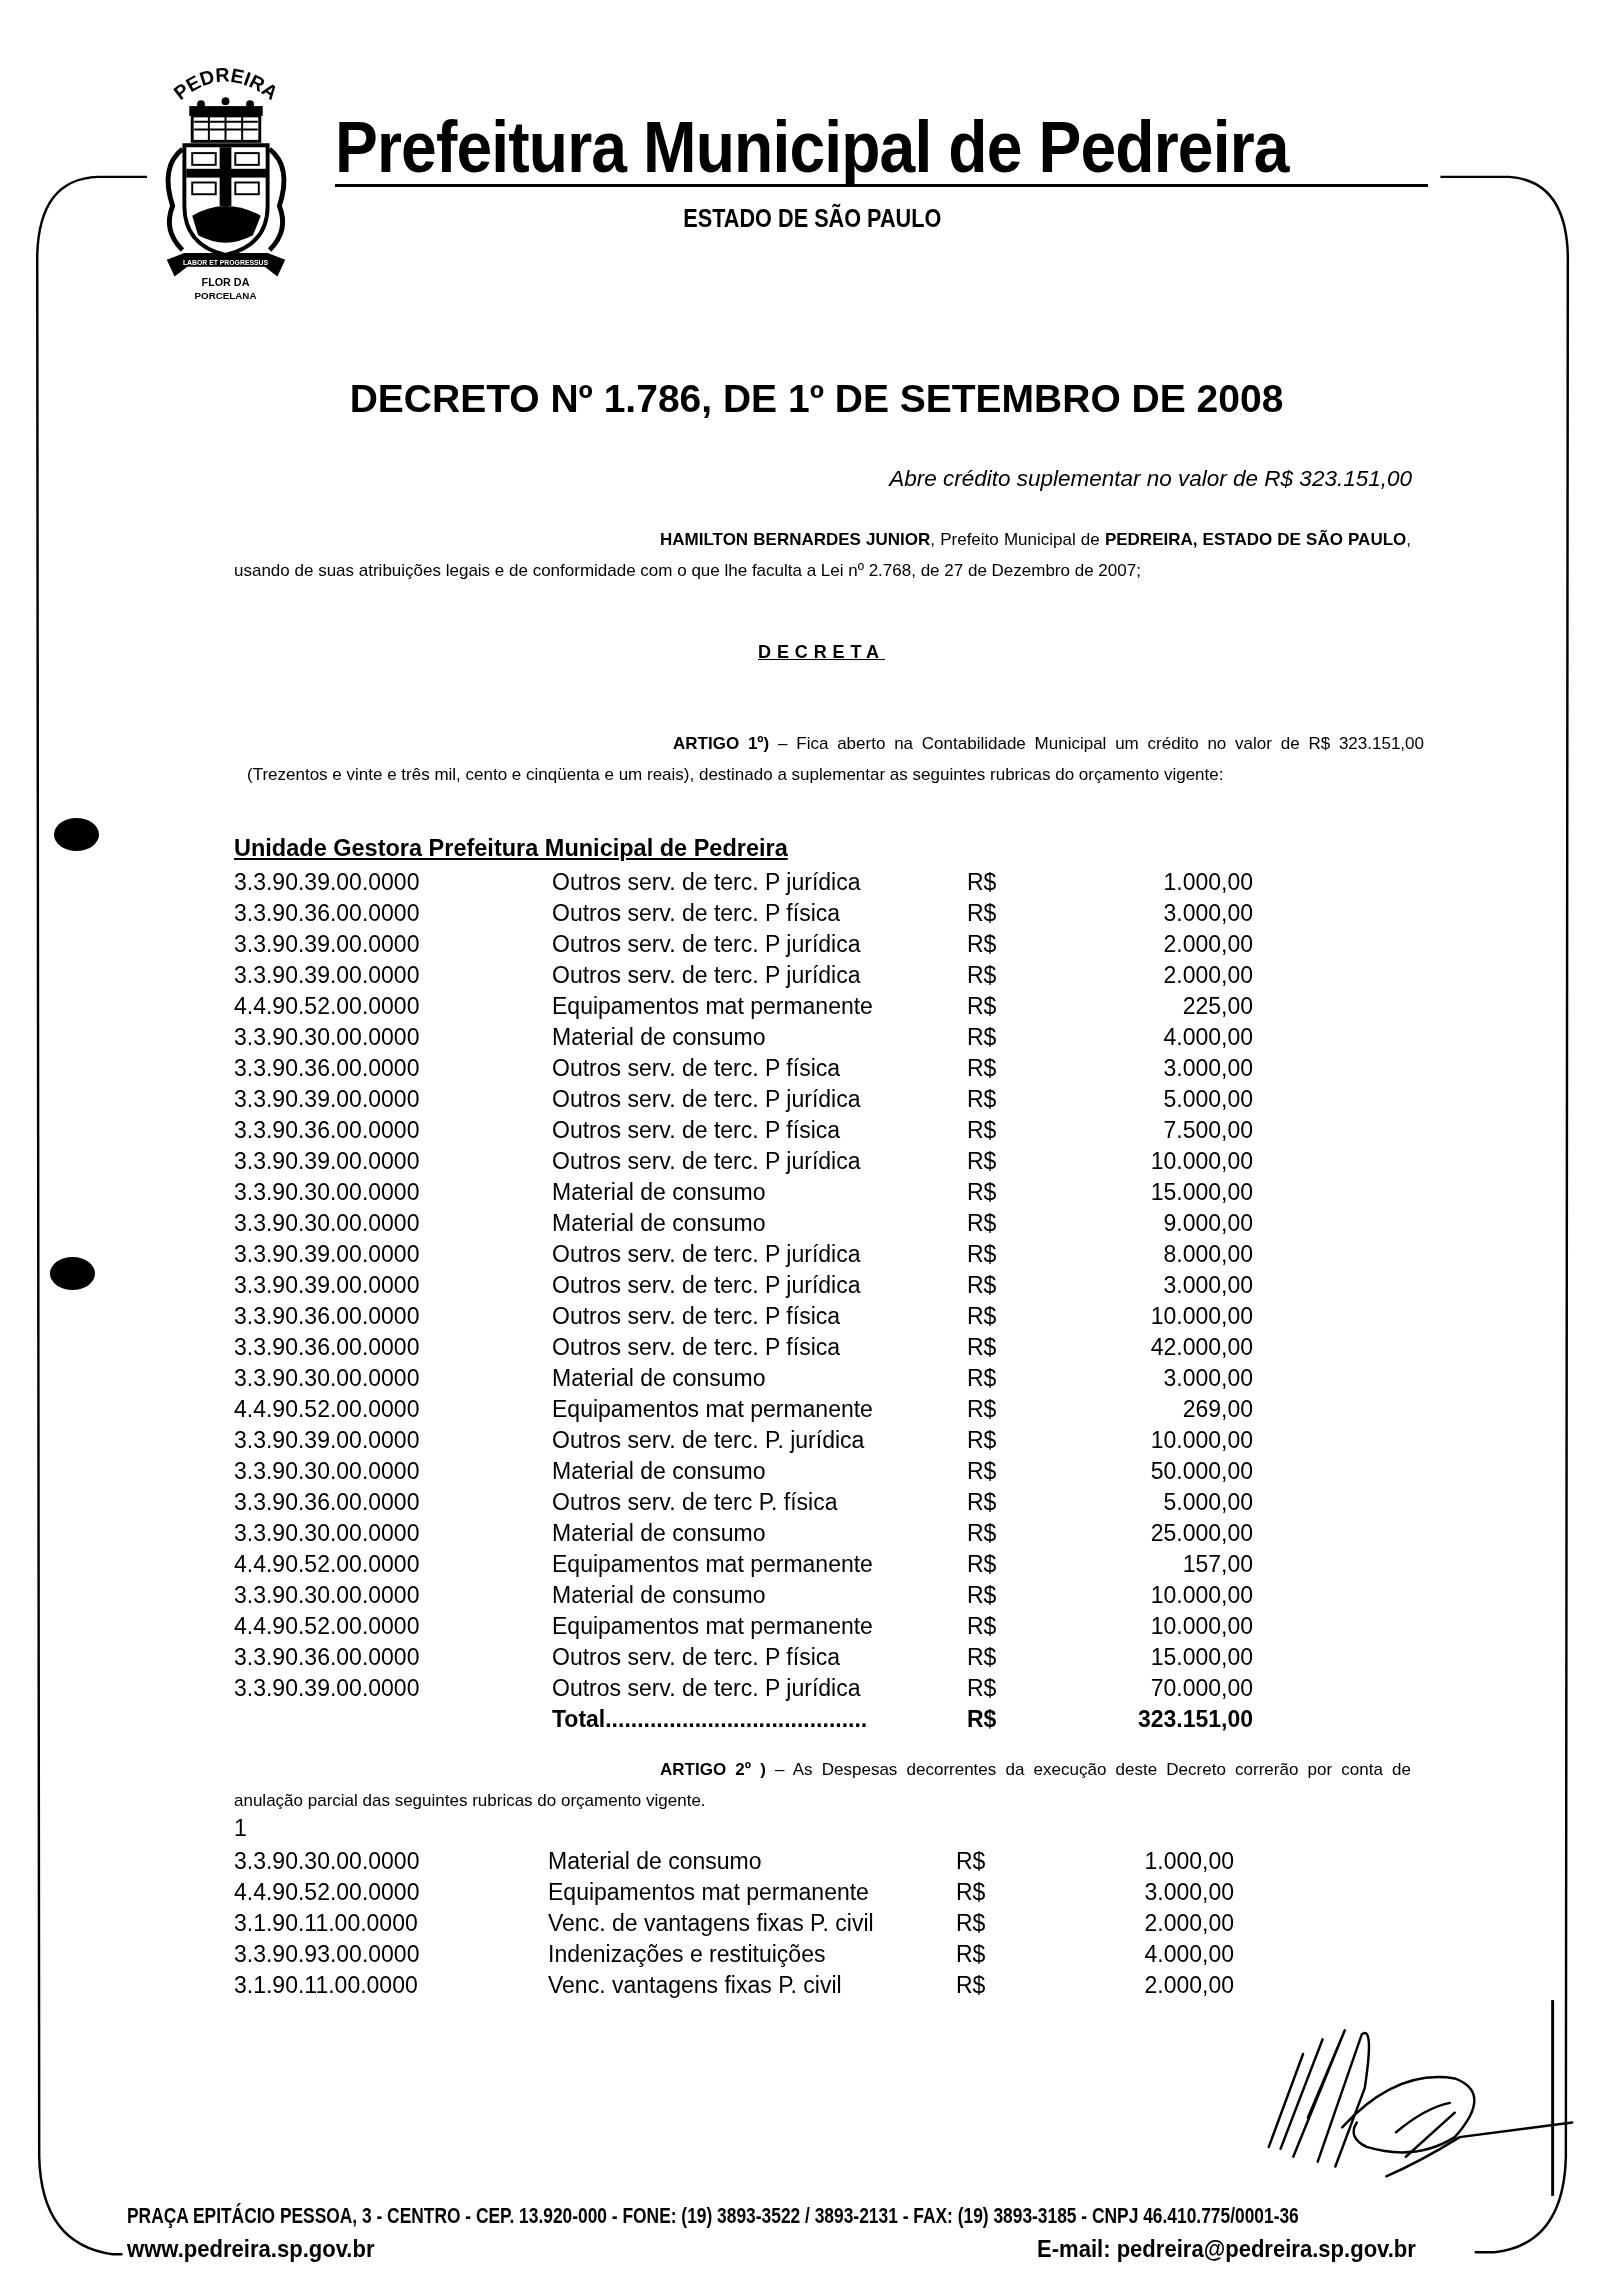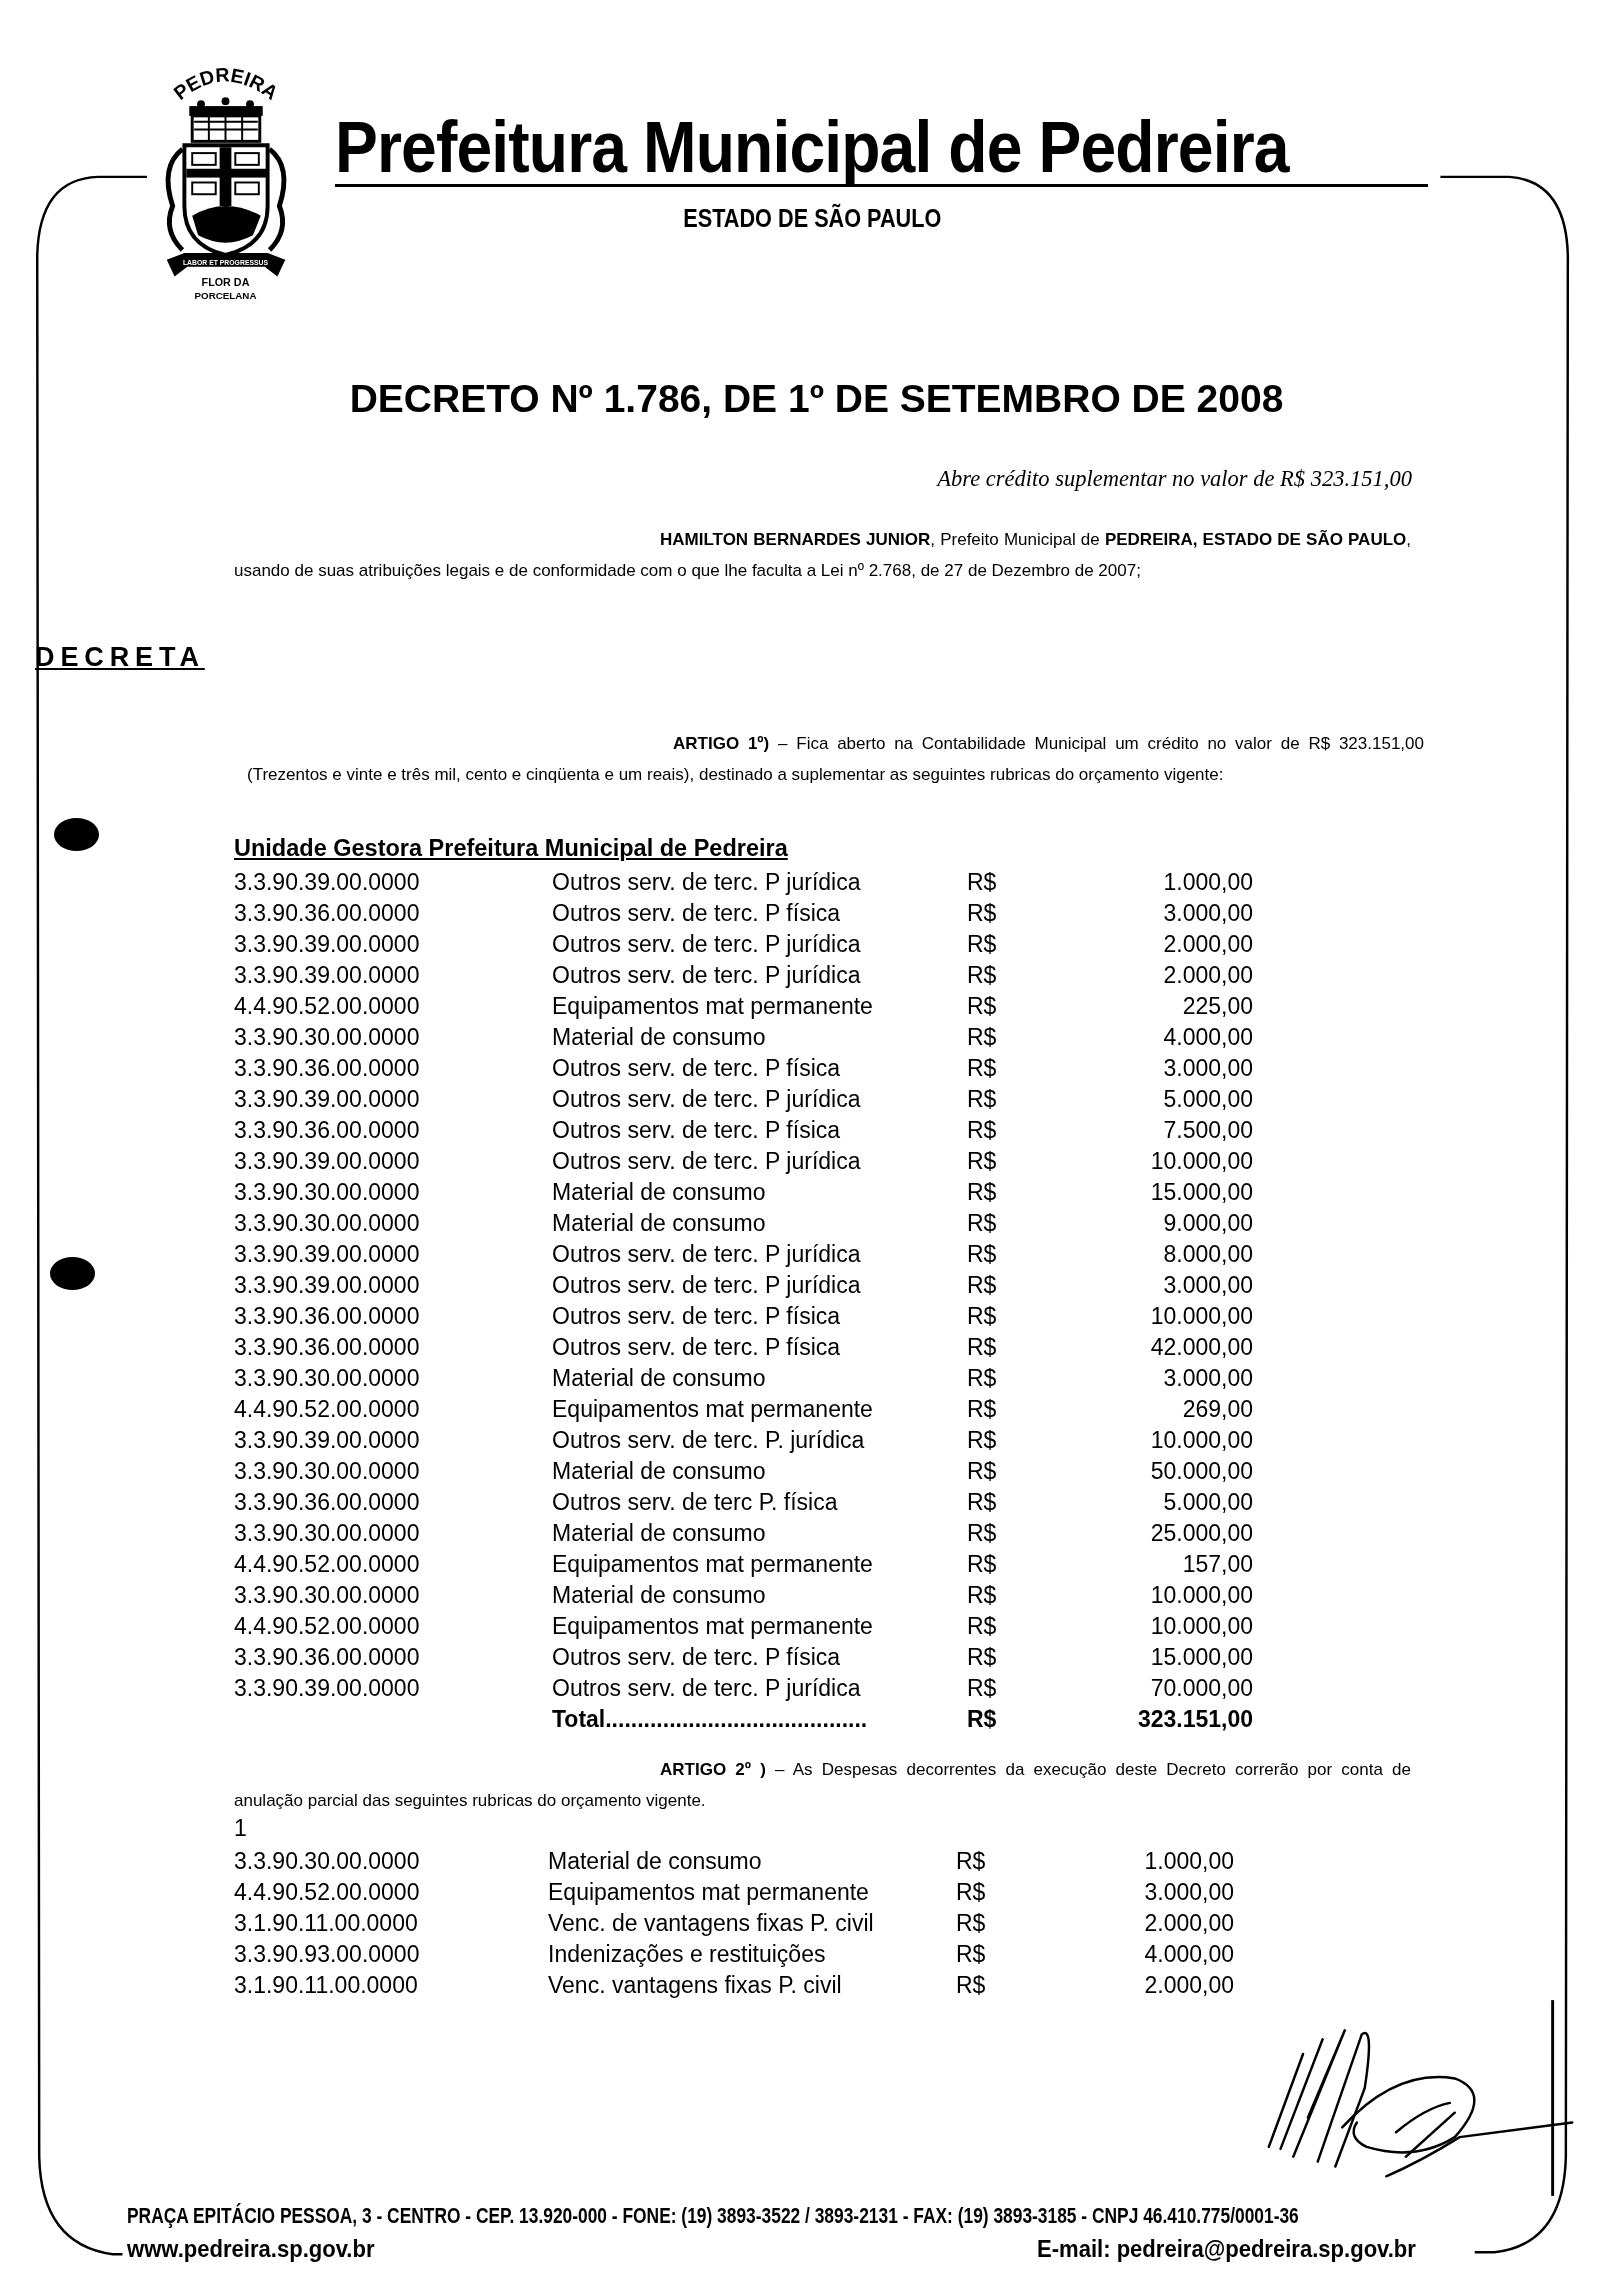--- a/index.html
+++ b/index.html
@@ -15,28 +15,28 @@
   .title { left:335px; top:110px; font-family:"Liberation Sans Narrow","Liberation Sans", sans-serif;
            font-weight:bold; font-size:73px; letter-spacing:-1px; transform:scaleX(0.88);
            transform-origin:left top; white-space:nowrap; line-height:1; }
   .title-rule { left:335px; top:184px; width:1093px; height:2.9px; background:#000; }
   .state { left:0; width:1608px; top:204px; text-align:center; padding-left:19.6px; box-sizing:border-box;
            font-weight:bold; font-size:25.5px; transform:scaleX(0.85); transform-origin:center top; }
 
   
   .decree-title { left:0; width:1608px; top:377px; text-align:center; padding-left:25px; box-sizing:border-box;
                   font-weight:bold; font-size:39px; }
-  .subtitle { right:196px; top:466px; font-style:italic; font-size:22.5px;font-family:Liberation Serif, serif; }
+  .subtitle { right:196px; top:466px; font-style:italic; font-size:22.5px; }
 
   .para { left:234px; width:1177px; font-size:17px; line-height:31px; text-align:justify; }
   .para .indent { display:inline-block; width:426px; }
   .para b { font-weight:bold; }
   .p1 { top:524px; }
-  .decreta { left:0; width:1608px; top:642px; padding-left:35px; box-sizing:border-box;
-             font-weight:bold; font-size:27px; letter-spacing:5.9px; text-decoration:underline; }
+  .decreta { left:0; width:1608px; top:642px; text-align:center; padding-left:35px; box-sizing:border-box;
+             font-weight:bold; font-size:18px; letter-spacing:5.9px; text-decoration:underline; }
   .p2 { top:728px;margin-left:13px; }
 
   .unit-heading { left:234px; top:835px; font-size:23.5px; font-weight:bold; text-decoration:underline; }
 
   
   .tbl { position:absolute; left:234px; width:1019px; }
   .row { position:relative; height:31px; font-size:23px; line-height:31px; white-space:nowrap; }
   .row span { position:absolute; top:0; }
   .c-code { left:0; }
   .c-desc { left:318px; }

